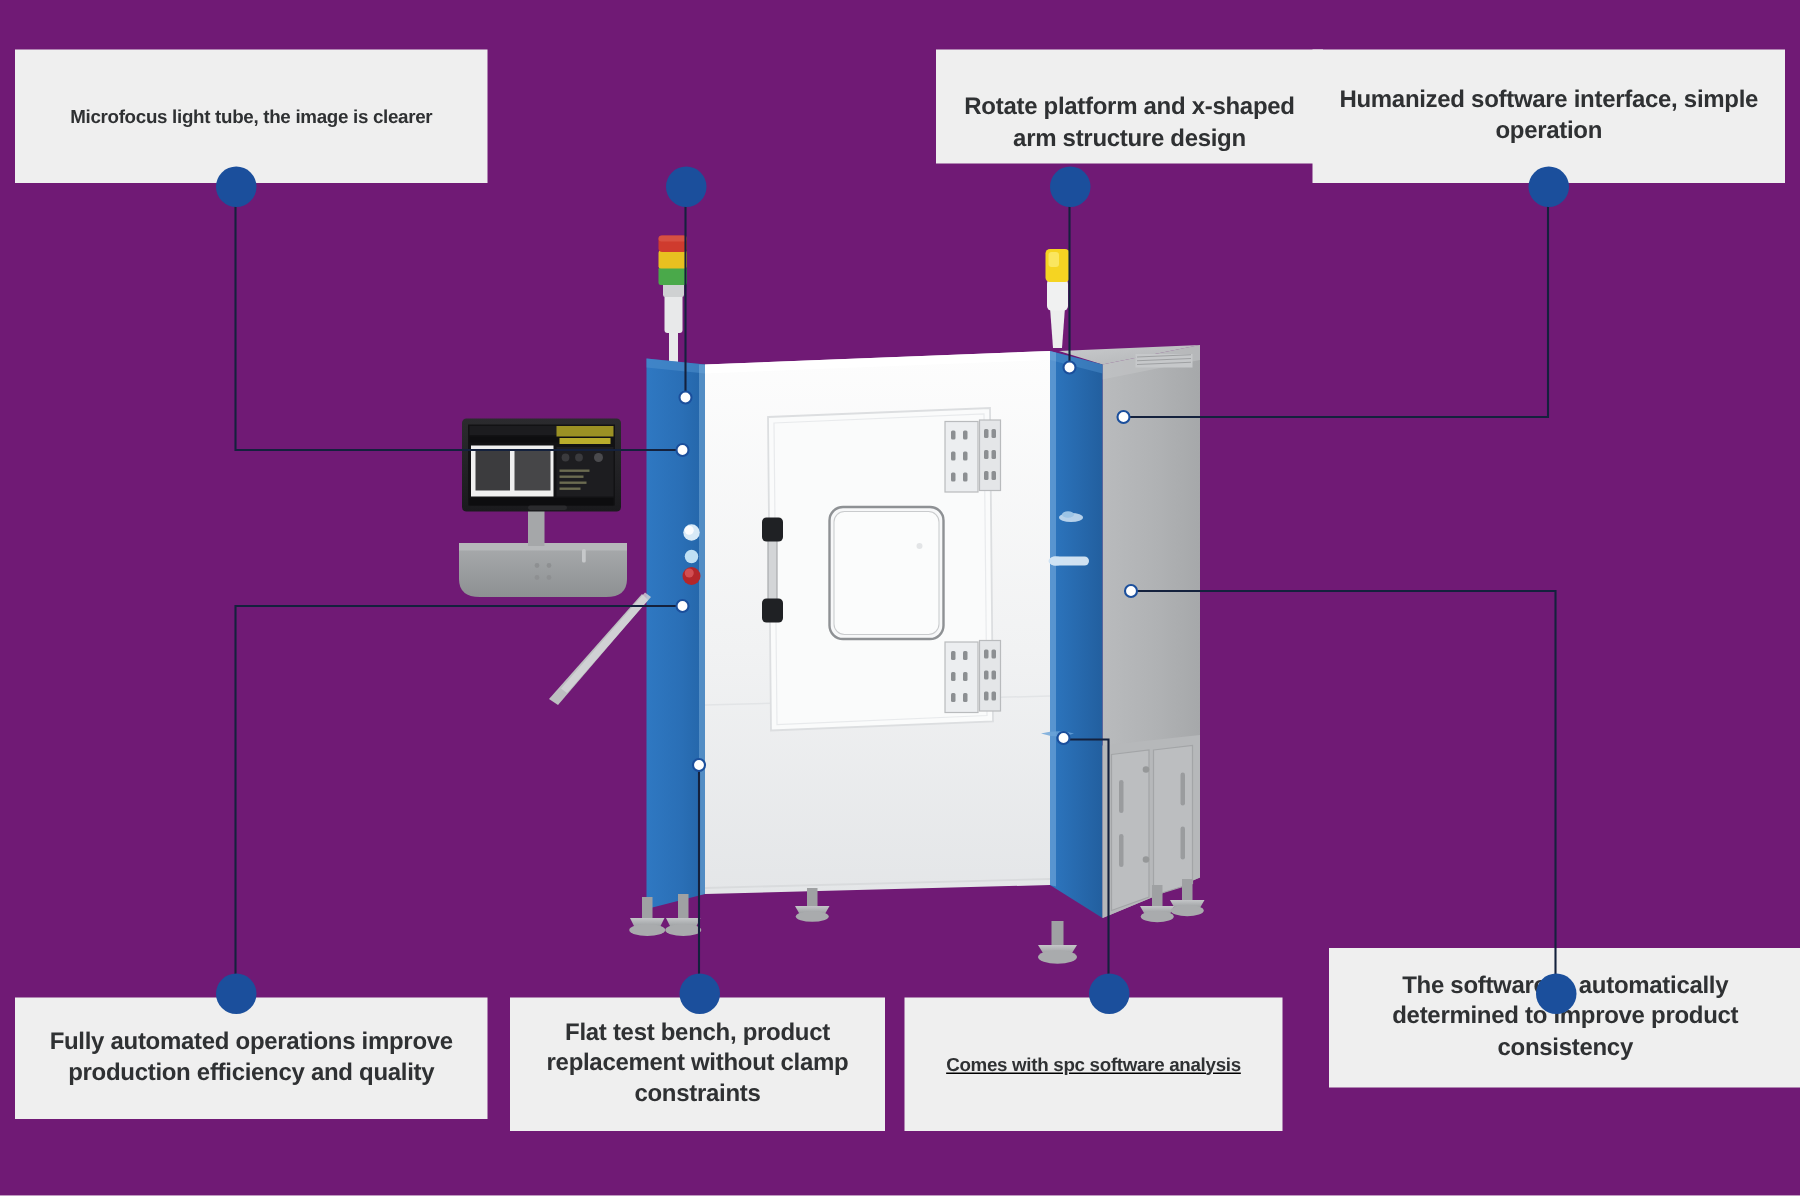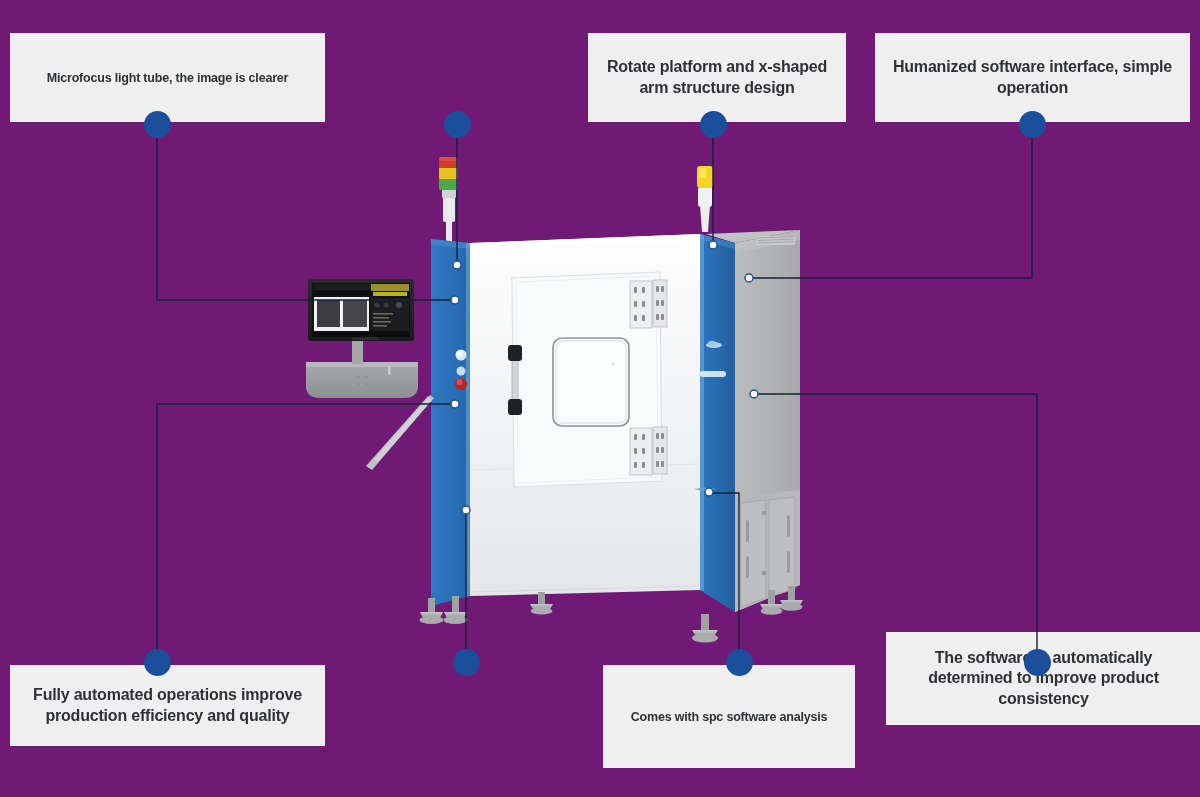--- a/index.html
+++ b/index.html
@@ -359,38 +359,41 @@
     <circle class="anchor" cx="754" cy="394" r="4"></circle>
   </svg>
 
   <div class="callout" style="left:10px; top:33px; width:315px; height:89px;">
     <span class="callout-text t-sm">Microfocus light tube, the image is clearer</span>
   </div>
   <div class="dot" style="left:144px; top:111px;"></div>
 
   <div class="dot" style="left:444px; top:111px;"></div>
 
-  <div class="callout" style="left:588px; top:33px; width:258px; height:89px;">
+  <div class="callout" style="left:624px; top:33px; width:258px; height:76px;align-items:flex-end;">
     <span class="callout-text t-md">Rotate platform and x-shaped arm structure design</span>
   </div>
   <div class="dot" style="left:700px; top:111px;"></div>
 
   <div class="callout" style="left:875px; top:33px; width:315px; height:89px;">
     <span class="callout-text t-lg">Humanized software interface, simple operation</span>
   </div>
   <div class="dot" style="left:1019px; top:111px;"></div>
 
   <div class="callout" style="left:10px; top:665px; width:315px; height:81px;">
     <span class="callout-text t-lg">Fully automated operations improve production efficiency and quality</span>
   </div>
   <div class="dot" style="left:144px; top:649px;"></div>
 
+  <div class="callout" style="left:340px; top:665px; width:250px; height:89px;">
+    <span class="callout-text t-lg">Flat test bench, product replacement without clamp constraints</span>
+  </div>
   <div class="dot" style="left:453px; top:649px;"></div>
 
-  <div class="callout" style="left:603px; top:665px; width:252px; height:103px;">
+  <div class="callout" style="left:603px; top:665px; width:252px; height:89px;text-decoration:underline;">
     <span class="callout-text t-sm">Comes with spc software analysis</span>
   </div>
   <div class="dot" style="left:726px; top:649px;"></div>
 
   <div class="callout" style="left:875px; top:632px; width:315px; height:93px;margin-left:11px;">
     <span class="callout-text t-lg">The software is automatically determined to improve product consistency</span>
   </div>
   <div class="dot" style="left:1024px; top:649px;"></div>
 
 </div>

